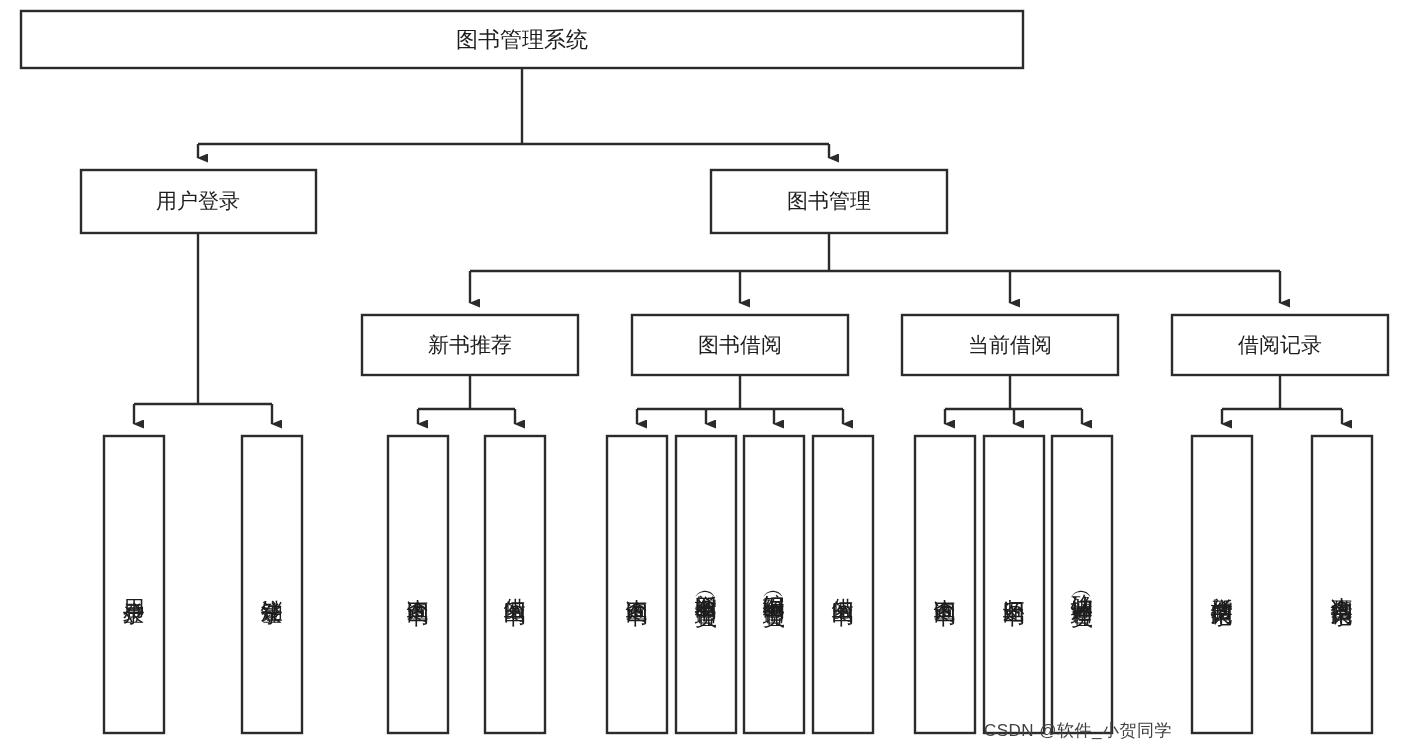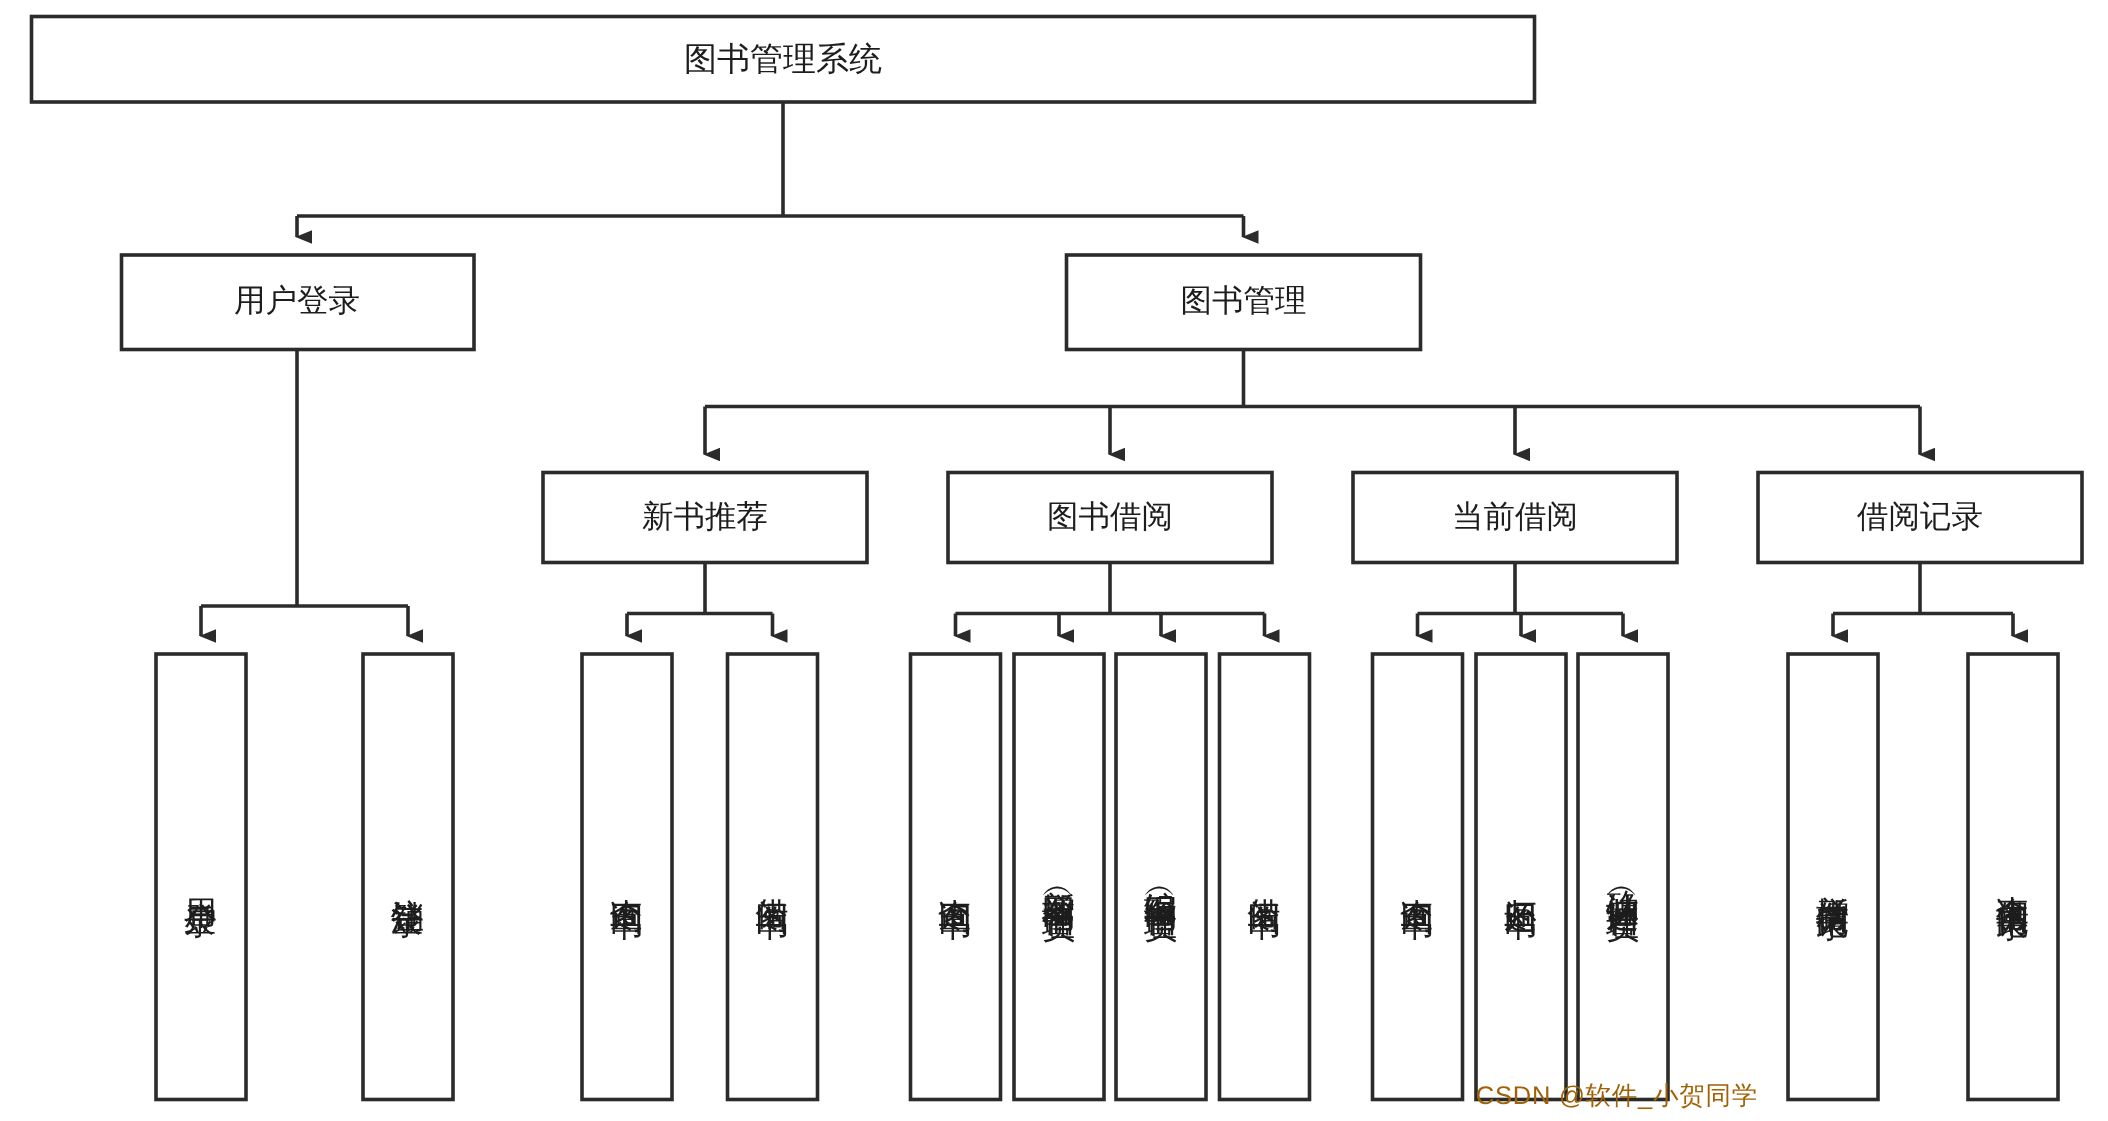--- a/index.html
+++ b/index.html
@@ -68,21 +68,21 @@
     text-align: center;
     white-space: nowrap;
     pointer-events: none;
   }
   .watermark {
     position: absolute;
     right: 8px;
     bottom: 5px;
     font-family: "Liberation Sans", sans-serif;
     font-size: 17px;
-    color: #a16207;
+    color: #404040;
     letter-spacing: 0.5px;
     white-space: nowrap;
   }
 </style>
 </head>
 <body>
 
 <div id="diagram-root">
 
   <svg id="flow-svg" viewBox="0 0 1405 747">

